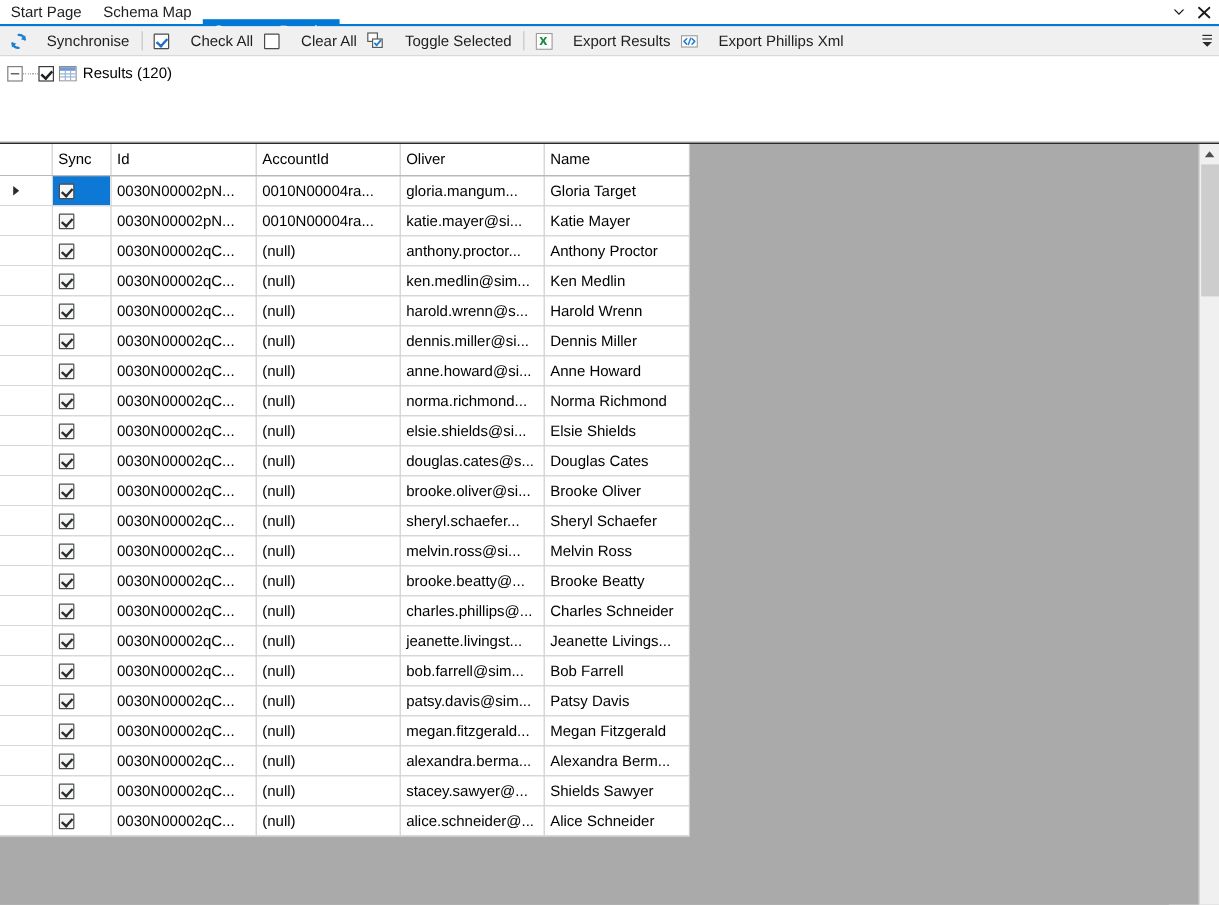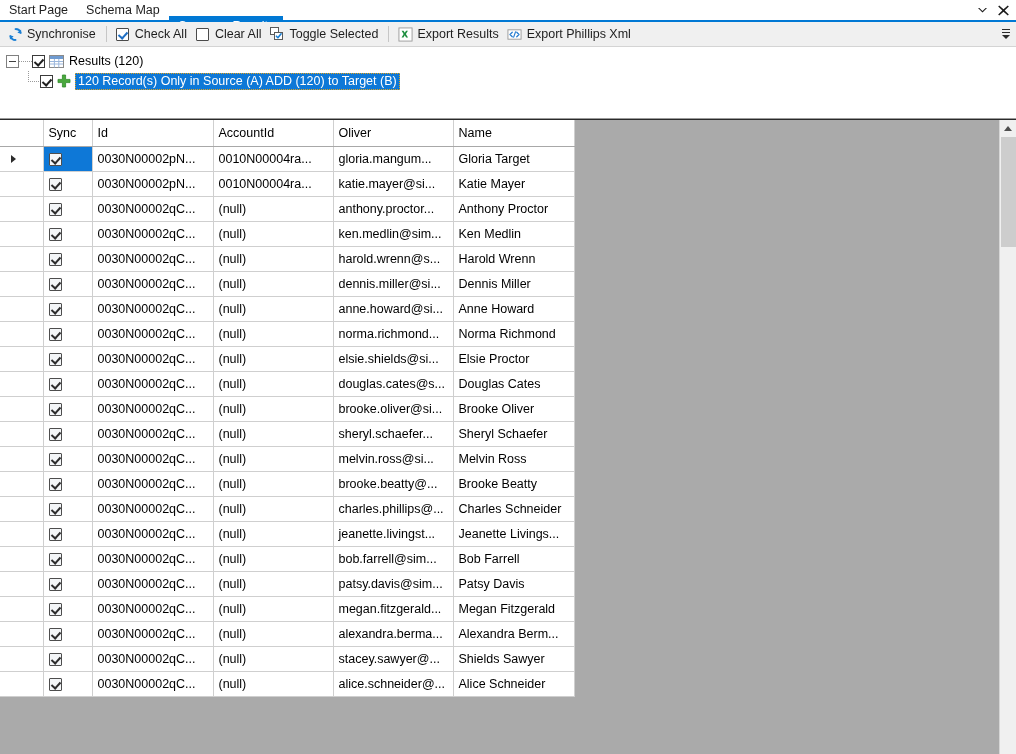--- a/index.html
+++ b/index.html
@@ -78,21 +78,21 @@
     display: flex;
     align-items: center;
     padding-left: 4px;
     box-sizing: border-box;
   }
   .tool-item {
     display: flex;
     align-items: center;
     height: 22px;
     padding: 0 5px 0 3px;
-    gap: 4px;
+    gap: 16px;
     cursor: default;
     white-space: nowrap;
     font-size: 12.5px;
     color: #1e1e1e;
   }
   .tool-sep {
     width: 1px;
     height: 16px;
     background: #c6c6c6;
     margin: 0 5px;
@@ -472,30 +472,20 @@
       <span class="grid-ico">
         <svg width="15" height="13" viewBox="0 0 15 13">
           <rect x="0.5" y="0.5" width="14" height="12" fill="#ffffff" stroke="#8a8a8a"></rect>
           <rect x="1" y="1" width="13" height="3" fill="#6f9bd1"></rect>
           <path d="M1 6.5 H14 M1 9 H14 M5.4 4 V12.5 M9.8 4 V12.5" stroke="#9ab6dc" stroke-width="1"></path>
         </svg>
       </span>
       <span class="tree-label">Results (120)</span>
     </div>
 
-    <div class="tree-row child">
-      <span class="tree-elbow"></span>
-      <span class="tree-cbx"></span>
-      <span class="plus-ico">
-        <svg width="14" height="14" viewBox="0 0 14 14">
-          <path d="M5.4 1 H8.6 V5.4 H13 V8.6 H8.6 V13 H5.4 V8.6 H1 V5.4 H5.4 Z" fill="#4aa83d" stroke="#2f8a2a" stroke-width="0.8" stroke-linejoin="round"></path>
-        </svg>
-      </span>
-      <span class="tree-label selected">120 Record(s) Only in Source (A) ADD (120) to Target (B)</span>
-    </div>
 
   </div>
 
   <div class="grid-area">
     <div class="grid-wrap">
       <table class="grid">
         <colgroup>
           <col class="c-rowhdr">
             <col class="c-sync">
             <col class="c-id">
@@ -579,21 +569,21 @@
               <td class="nowrap">(null)</td>
               <td class="nowrap">norma.richmond...</td>
               <td class="nowrap">Norma Richmond</td>
             </tr>
             <tr>
               <td class="rowhdr"></td>
               <td class="sync"><span class="gcb"></span></td>
               <td class="nowrap">0030N00002qC...</td>
               <td class="nowrap">(null)</td>
               <td class="nowrap">elsie.shields@si...</td>
-              <td class="nowrap">Elsie Proctor</td>
+              <td class="nowrap">Elsie Shields</td>
             </tr>
             <tr>
               <td class="rowhdr"></td>
               <td class="sync"><span class="gcb"></span></td>
               <td class="nowrap">0030N00002qC...</td>
               <td class="nowrap">(null)</td>
               <td class="nowrap">douglas.cates@s...</td>
               <td class="nowrap">Douglas Cates</td>
             </tr>
             <tr>

